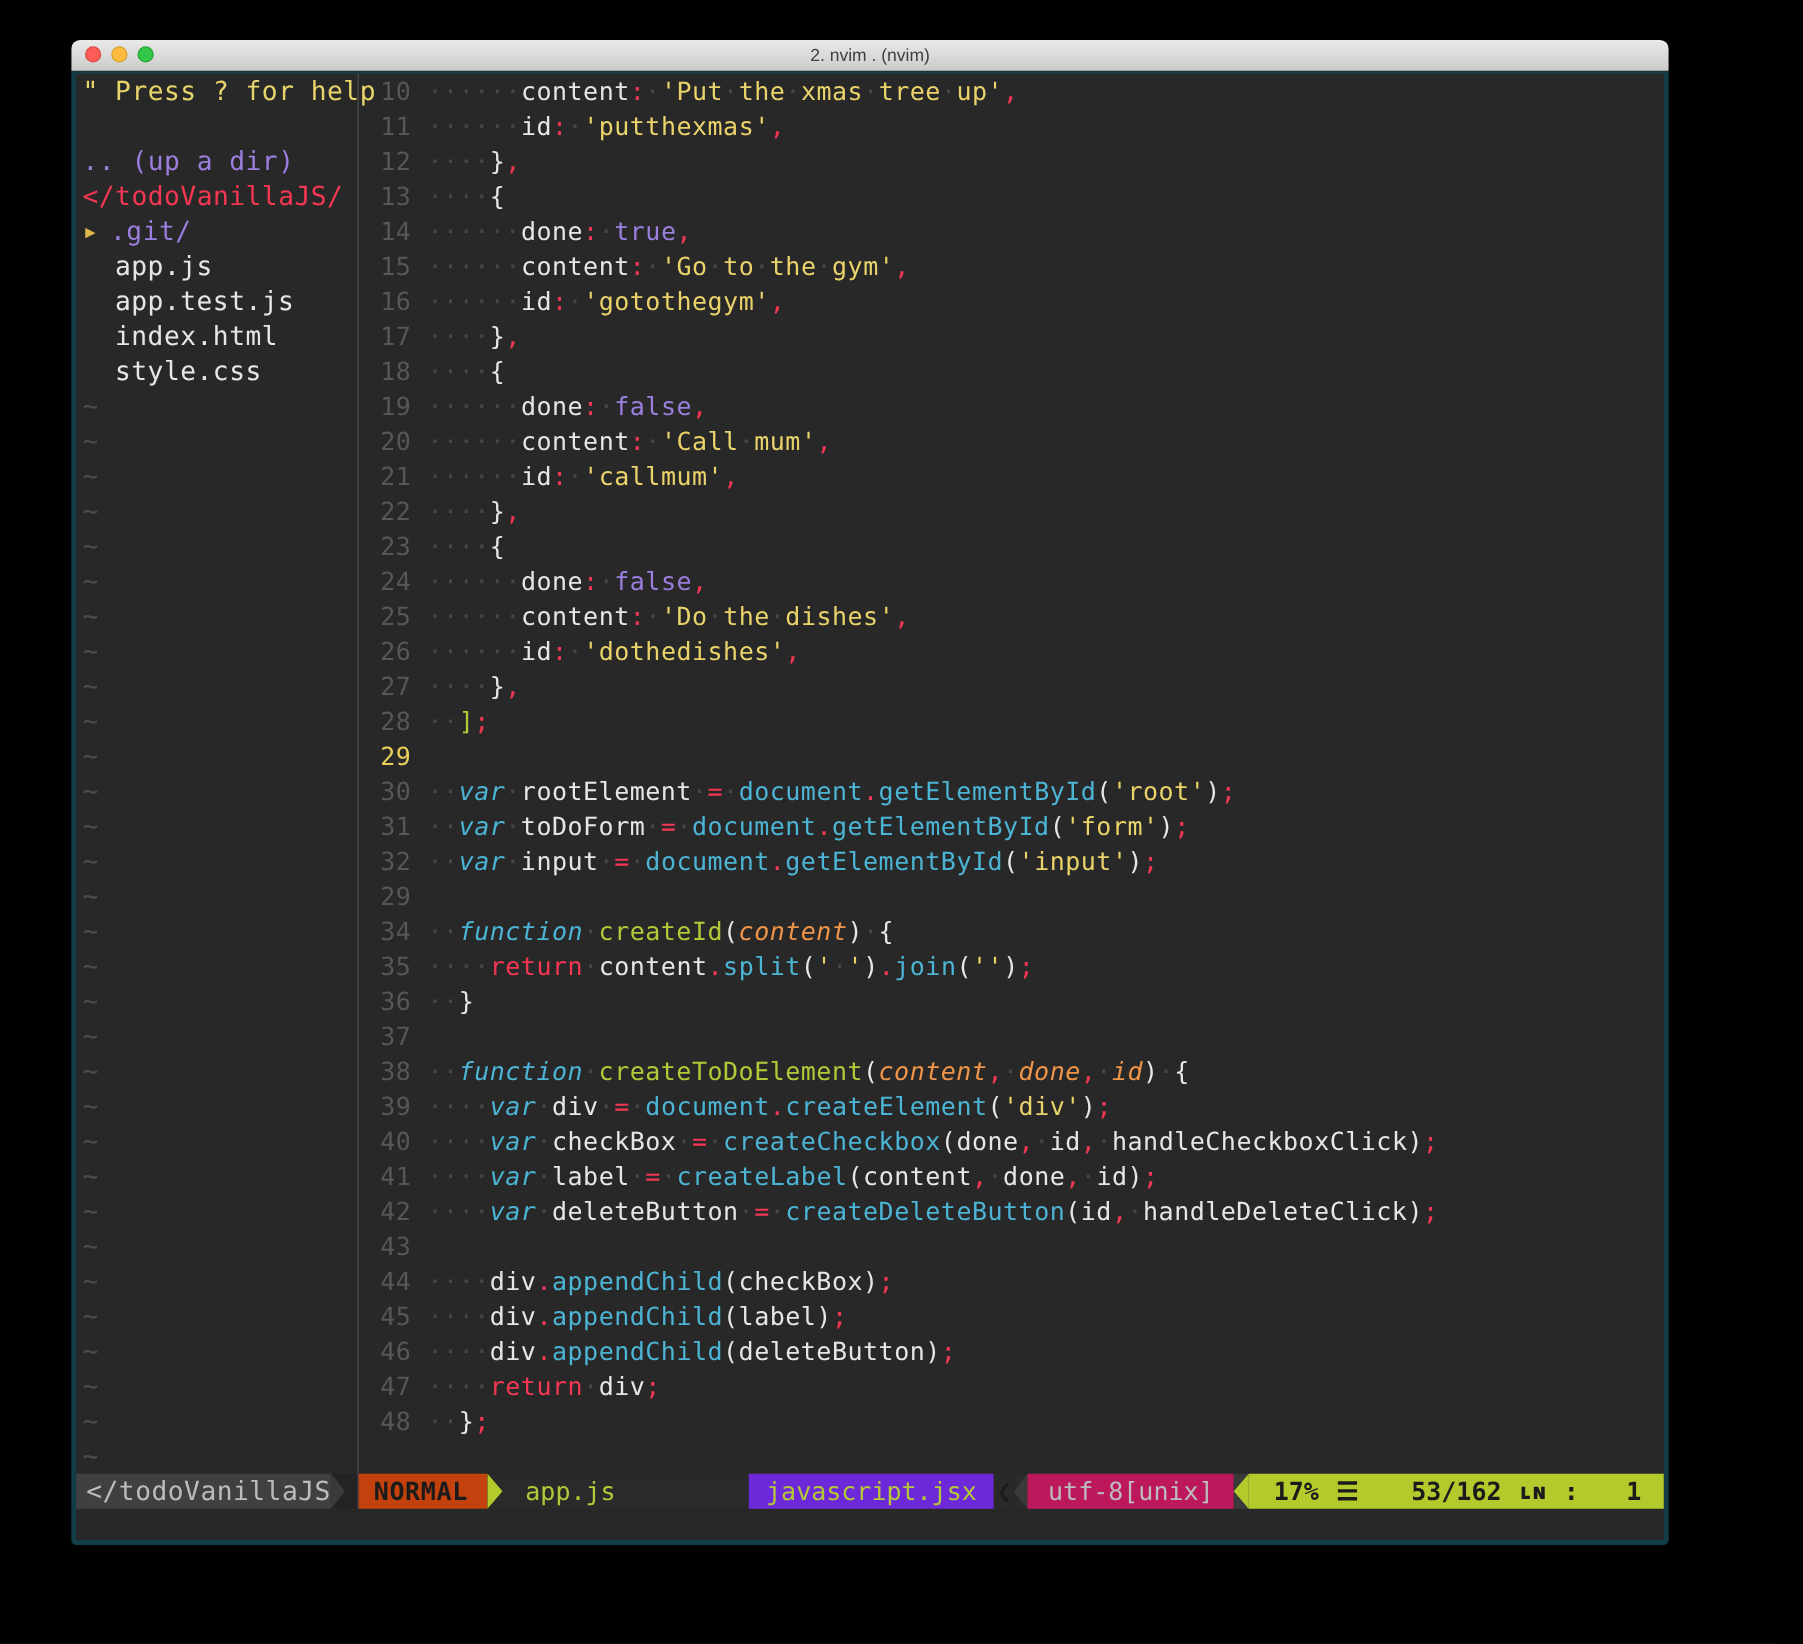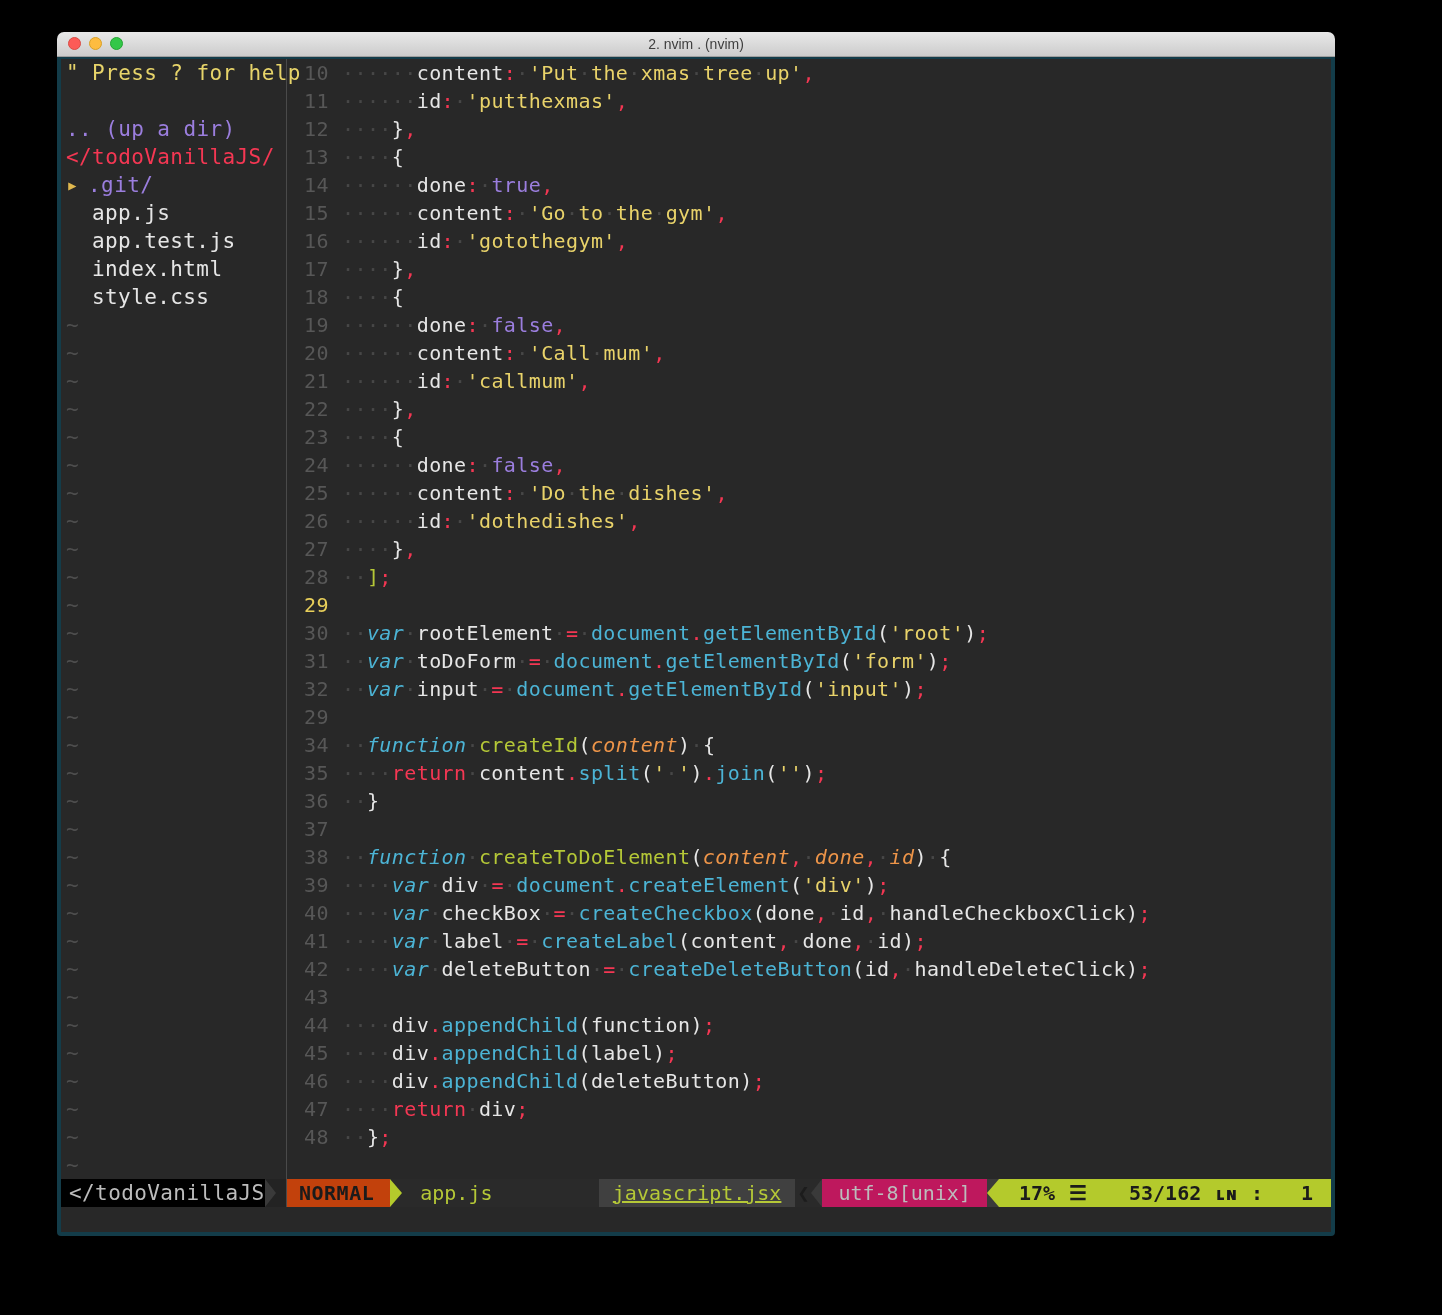--- a/index.html
+++ b/index.html
@@ -58,33 +58,33 @@
   .tk-g{color:#b5c837;}
   .tk-o{color:#ee9549;font-style:italic;}
   .tk-s{color:#e9d36a;}
   .tk-p{color:#f43753;}
   .tk-b{color:#9b7ede;}
   .tk-dot{color:#474747;}
   
   .statusline{display:flex;height:28px;font-size:20px;align-items:stretch;}
   .seg{display:flex;align-items:center;}
   .seg-tree{
-    width:196px;flex:none;background:#000000;color:#bcbcbc;padding-left:8px;
+    width:196px;flex:none;background:#404040;color:#bcbcbc;padding-left:8px;
     font-size:21px;letter-spacing:.4px;
   }
   .tri{width:0;height:0;flex:none;}
   .tri-tree{border-top:14px solid transparent;border-bottom:14px solid transparent;border-left:11px solid #3a3a3a;background:#232323;}
   .gap-split{width:10px;background:#232323;border-right:1px solid #4a4a4a;flex:none;}
   .seg-mode{
     background:#c2410c;color:#1b1b1b;font-weight:bold;padding:0 16px 0 12px;
     letter-spacing:.5px;
   }
   .tri-mode{border-top:14px solid transparent;border-bottom:14px solid transparent;border-left:12px solid #b4ca2c;background:#2a2a2a;}
   .seg-file{background:#2a2a2a;color:#b5c837;padding:0 18px;flex:1;}
-  .seg-ft{background:#404040;color:#b5c837;padding:0 14px;text-decoration:underline;}
+  .seg-ft{background:#6d28d9;color:#b5c837;padding:0 14px;}
   .chev{background:#2a2a2a;color:#1c1c1c;font-weight:bold;display:flex;align-items:center;padding:0 2px;}
   .tri-enc{border-top:14px solid transparent;border-bottom:14px solid transparent;border-right:11px solid #3a3a3a;background:#2a2a2a;}
   .seg-enc{background:#be185d;color:#bcbcbc;padding:0 16px;}
   .tri-pos{border-top:14px solid transparent;border-bottom:14px solid transparent;border-right:12px solid #b4ca2c;background:#3a3a3a;}
   .seg-pos{background:#b4ca2c;color:#1b1b1b;font-weight:bold;padding:0 18px 0 20px;gap:14px;}
   .seg-pos .sp{display:inline-block;}
   .lnglyph{font-size:18px;letter-spacing:0;}
   .cmdline{height:25px;background:#282828;}
 </style>
 </head>
@@ -172,21 +172,21 @@
           <div class="row"><span class="num">34</span><span class="code"><span class="tk-dot">·</span><span class="tk-dot">·</span><span class="tk-k">function</span><span class="tk-dot">·</span><span class="tk-g">createId</span><span class="tk-w">(</span><span class="tk-o">content</span><span class="tk-w">)</span><span class="tk-dot">·</span><span class="tk-w">{</span></span></div>
           <div class="row"><span class="num">35</span><span class="code"><span class="tk-dot">·</span><span class="tk-dot">·</span><span class="tk-dot">·</span><span class="tk-dot">·</span><span class="tk-p">return</span><span class="tk-dot">·</span><span class="tk-w">content</span><span class="tk-p">.</span><span class="tk-f">split</span><span class="tk-w">(</span><span class="tk-s">'</span><span class="tk-dot">·</span><span class="tk-s">'</span><span class="tk-w">)</span><span class="tk-p">.</span><span class="tk-f">join</span><span class="tk-w">(</span><span class="tk-s">''</span><span class="tk-w">)</span><span class="tk-p">;</span></span></div>
           <div class="row"><span class="num">36</span><span class="code"><span class="tk-dot">·</span><span class="tk-dot">·</span><span class="tk-w">}</span></span></div>
           <div class="row"><span class="num">37</span><span class="code"></span></div>
           <div class="row"><span class="num">38</span><span class="code"><span class="tk-dot">·</span><span class="tk-dot">·</span><span class="tk-k">function</span><span class="tk-dot">·</span><span class="tk-g">createToDoElement</span><span class="tk-w">(</span><span class="tk-o">content</span><span class="tk-p">,</span><span class="tk-dot">·</span><span class="tk-o">done</span><span class="tk-p">,</span><span class="tk-dot">·</span><span class="tk-o">id</span><span class="tk-w">)</span><span class="tk-dot">·</span><span class="tk-w">{</span></span></div>
           <div class="row"><span class="num">39</span><span class="code"><span class="tk-dot">·</span><span class="tk-dot">·</span><span class="tk-dot">·</span><span class="tk-dot">·</span><span class="tk-k">var</span><span class="tk-dot">·</span><span class="tk-w">div</span><span class="tk-dot">·</span><span class="tk-p">=</span><span class="tk-dot">·</span><span class="tk-f">document</span><span class="tk-p">.</span><span class="tk-f">createElement</span><span class="tk-w">(</span><span class="tk-s">'div'</span><span class="tk-w">)</span><span class="tk-p">;</span></span></div>
           <div class="row"><span class="num">40</span><span class="code"><span class="tk-dot">·</span><span class="tk-dot">·</span><span class="tk-dot">·</span><span class="tk-dot">·</span><span class="tk-k">var</span><span class="tk-dot">·</span><span class="tk-w">checkBox</span><span class="tk-dot">·</span><span class="tk-p">=</span><span class="tk-dot">·</span><span class="tk-f">createCheckbox</span><span class="tk-w">(done</span><span class="tk-p">,</span><span class="tk-dot">·</span><span class="tk-w">id</span><span class="tk-p">,</span><span class="tk-dot">·</span><span class="tk-w">handleCheckboxClick)</span><span class="tk-p">;</span></span></div>
           <div class="row"><span class="num">41</span><span class="code"><span class="tk-dot">·</span><span class="tk-dot">·</span><span class="tk-dot">·</span><span class="tk-dot">·</span><span class="tk-k">var</span><span class="tk-dot">·</span><span class="tk-w">label</span><span class="tk-dot">·</span><span class="tk-p">=</span><span class="tk-dot">·</span><span class="tk-f">createLabel</span><span class="tk-w">(content</span><span class="tk-p">,</span><span class="tk-dot">·</span><span class="tk-w">done</span><span class="tk-p">,</span><span class="tk-dot">·</span><span class="tk-w">id)</span><span class="tk-p">;</span></span></div>
           <div class="row"><span class="num">42</span><span class="code"><span class="tk-dot">·</span><span class="tk-dot">·</span><span class="tk-dot">·</span><span class="tk-dot">·</span><span class="tk-k">var</span><span class="tk-dot">·</span><span class="tk-w">deleteButton</span><span class="tk-dot">·</span><span class="tk-p">=</span><span class="tk-dot">·</span><span class="tk-f">createDeleteButton</span><span class="tk-w">(id</span><span class="tk-p">,</span><span class="tk-dot">·</span><span class="tk-w">handleDeleteClick)</span><span class="tk-p">;</span></span></div>
           <div class="row"><span class="num">43</span><span class="code"></span></div>
-          <div class="row"><span class="num">44</span><span class="code"><span class="tk-dot">·</span><span class="tk-dot">·</span><span class="tk-dot">·</span><span class="tk-dot">·</span><span class="tk-w">div</span><span class="tk-p">.</span><span class="tk-f">appendChild</span><span class="tk-w">(function)</span><span class="tk-p">;</span></span></div>
+          <div class="row"><span class="num">44</span><span class="code"><span class="tk-dot">·</span><span class="tk-dot">·</span><span class="tk-dot">·</span><span class="tk-dot">·</span><span class="tk-w">div</span><span class="tk-p">.</span><span class="tk-f">appendChild</span><span class="tk-w">(checkBox)</span><span class="tk-p">;</span></span></div>
           <div class="row"><span class="num">45</span><span class="code"><span class="tk-dot">·</span><span class="tk-dot">·</span><span class="tk-dot">·</span><span class="tk-dot">·</span><span class="tk-w">div</span><span class="tk-p">.</span><span class="tk-f">appendChild</span><span class="tk-w">(label)</span><span class="tk-p">;</span></span></div>
           <div class="row"><span class="num">46</span><span class="code"><span class="tk-dot">·</span><span class="tk-dot">·</span><span class="tk-dot">·</span><span class="tk-dot">·</span><span class="tk-w">div</span><span class="tk-p">.</span><span class="tk-f">appendChild</span><span class="tk-w">(deleteButton)</span><span class="tk-p">;</span></span></div>
           <div class="row"><span class="num">47</span><span class="code"><span class="tk-dot">·</span><span class="tk-dot">·</span><span class="tk-dot">·</span><span class="tk-dot">·</span><span class="tk-p">return</span><span class="tk-dot">·</span><span class="tk-w">div</span><span class="tk-p">;</span></span></div>
           <div class="row"><span class="num">48</span><span class="code"><span class="tk-dot">·</span><span class="tk-dot">·</span><span class="tk-w">}</span><span class="tk-p">;</span></span></div>
         </div>
     </div>
 
     <div class="statusline">
       <div class="seg seg-tree">&lt;/todoVanillaJS</div>
       <div class="tri tri-tree"></div>

